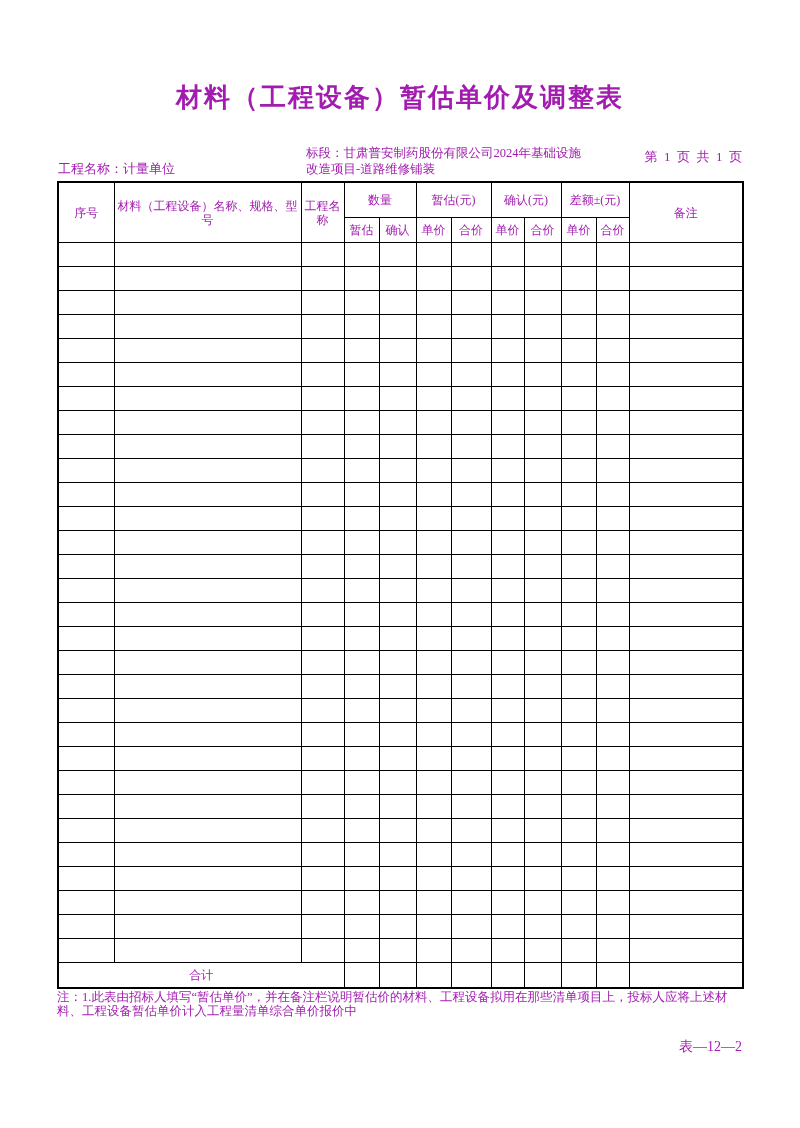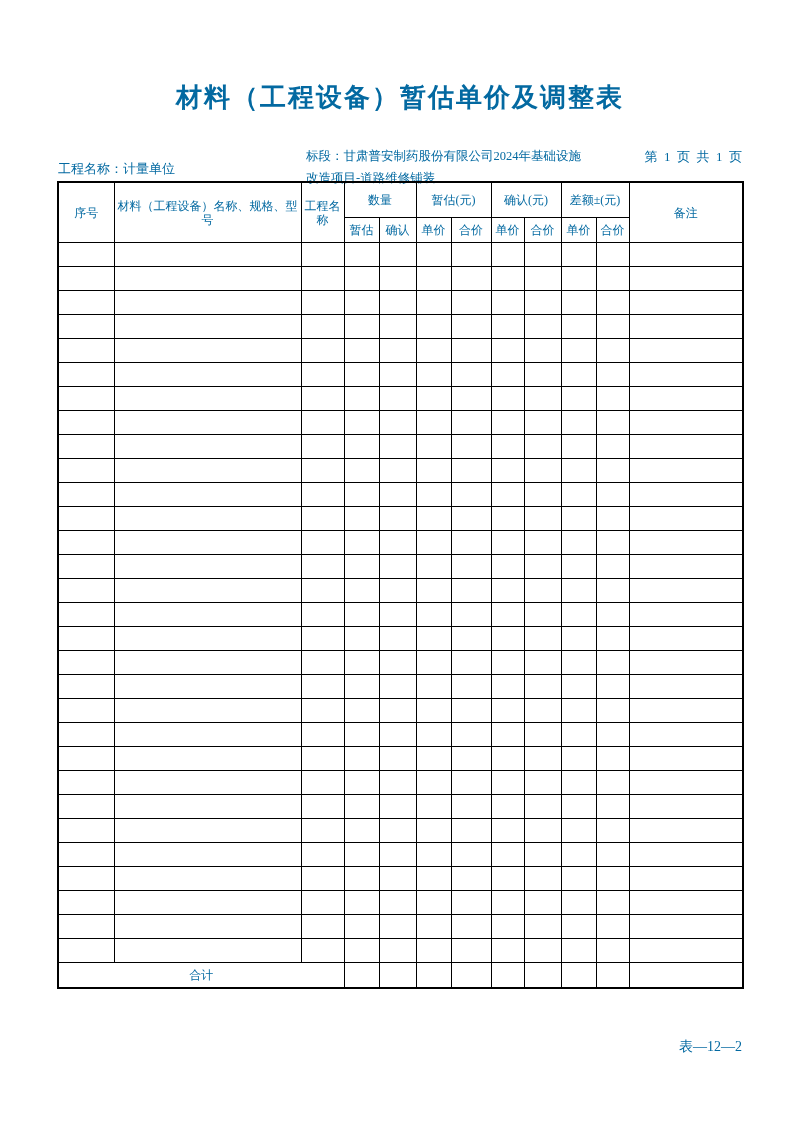--- a/index.html
+++ b/index.html
@@ -6,21 +6,21 @@
     margin: 0;
     padding: 0;
     background: #ffffff;
   }
   .page {
     position: relative;
     width: 800px;
     height: 1128px;
     background: #ffffff;
     font-family: "Liberation Serif", "DejaVu Serif", serif;
-    color: #0369a1;
+    color: #a21caf;
     overflow: hidden;
   }
   .form-title {
     position: absolute;
     top: 80px;
     left: 0;
     width: 100%;
     text-align: center;
     font-size: 26px;
     font-weight: bold;
@@ -39,21 +39,21 @@
     position: absolute;
     left: 1px;
     bottom: 1px;
     white-space: nowrap;
   }
   .meta .section {
     position: absolute;
     left: 249px;
     top: 0;
     width: 284px;
-    line-height: 22px;
+    line-height: 16px;
     font-size: 12.5px;
   }
   .meta .page-info {
     position: absolute;
     right: 0;
     bottom: 13px;
     white-space: pre;
   }
   table.form-table {
     position: absolute;
@@ -577,16 +577,17 @@
         <td></td>
         <td></td>
         <td></td>
         <td></td>
         <td></td>
         <td></td>
       </tr>
     </tbody>
   </table>
 
+  <div class="note">注：1.此表由招标人填写“暂估单价”，并在备注栏说明暂估价的材料、工程设备拟用在那些清单项目上，投标人应将上述材料、工程设备暂估单价计入工程量清单综合单价报价中</div>
 
   <div class="form-number">表—12—2</div>
 
 </div>
 
 </body></html>

